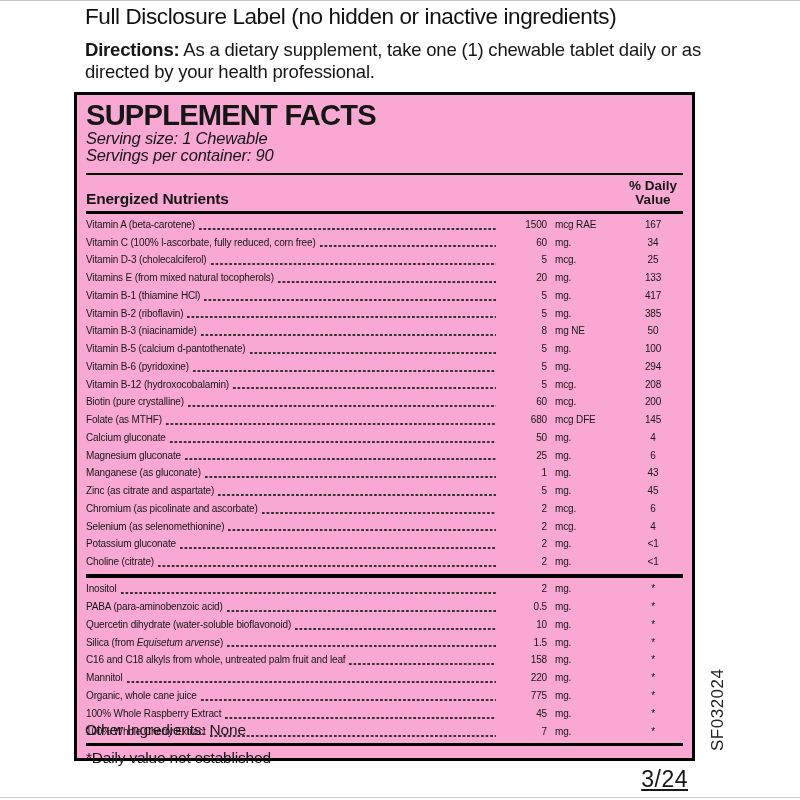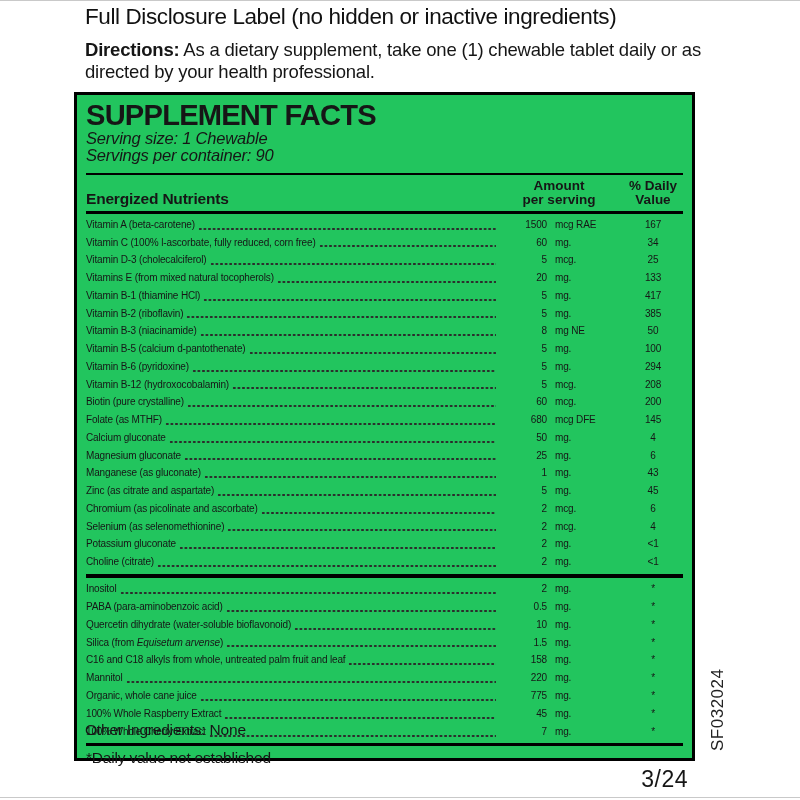--- a/index.html
+++ b/index.html
@@ -22,21 +22,21 @@
     position:absolute; left:85px; top:39px; width:655px;
     font-size:18.5px; line-height:1.18; letter-spacing:-0.2px;
   }
   .directions b { letter-spacing:-0.2px; }
 
   .panel {
     position:absolute; left:74px; top:92px;
     width:621px; height:669px;
     border:3px solid #000;
     padding:4px 9px 0 9px;
-    background:#22c55e;
+    background:#f9a8d4;
   }
   .sf-title {
     font-size:30px; font-weight:bold; line-height:31px;
     letter-spacing:-0.8px;
     transform:scaleX(0.97); transform-origin:left center;
     white-space:nowrap;
   }
   .serving-line { font-size:16.5px; line-height:17px; letter-spacing:-0.2px; }
   .serving-wrap { border-bottom:2px solid #000; padding-bottom:9px;font-style:italic; }
 
@@ -70,45 +70,41 @@
   .section-divider { border-top:4px solid #000; margin:3px 0 2px 0; }
   .footnote-divider { border-top:3px solid #000; margin-top:2px; }
   .footnote { font-size:15.5px; line-height:18px; padding-top:3px; letter-spacing:-0.2px; }
 
   .side-code {
     position:absolute; left:679px; top:702px; width:78px;
     text-align:center; font-size:17px; letter-spacing:0.5px;
     transform:rotate(-90deg); color:#222; white-space:nowrap;
   }
   .footer-left { position:absolute; left:85px; top:721px; font-size:15.5px; letter-spacing:-0.2px; }
-  .footer-right { position:absolute; left:560px; top:766px; width:128px; text-align:right; font-size:23px; letter-spacing:0.5px; }
+  .footer-right { position:absolute; left:560px; top:766px; width:128px; text-align:right; font-size:23px; letter-spacing:0.5px;text-decoration:underline; }
 </style>
 </head>
 <body>
 
 <div class="edge-line edge-top"></div>
 <div class="edge-line edge-bottom"></div>
 
 <div class="page-title">Full Disclosure Label (no hidden or inactive ingredients)</div>
 
 <p class="directions"><b>Directions:</b><span> As a dietary supplement, take one (1) chewable tablet daily or as directed by your health professional.</span></p>
 
 <div class="panel">
   <div class="sf-title">SUPPLEMENT FACTS</div>
   <div class="serving-wrap">
     <div class="serving-line">Serving size: 1 Chewable</div>
     <div class="serving-line">Servings per container: 90</div>
   </div>
 
   <div class="colhead">
     <div class="col-nutrient">Energized Nutrients</div>
-    <div class="col-amount">
-      <div>Amount</div>
-      <div>per serving</div>
-    </div>
     <div class="col-dv">
       <div>% Daily</div>
       <div>Value</div>
     </div>
   </div>
 
   <div class="rows rows-main" id="rows-main">
       <div class="row">
         <span class="nm"><span>Vitamin A (beta-carotene)</span></span>
         <span class="leader"></span>

